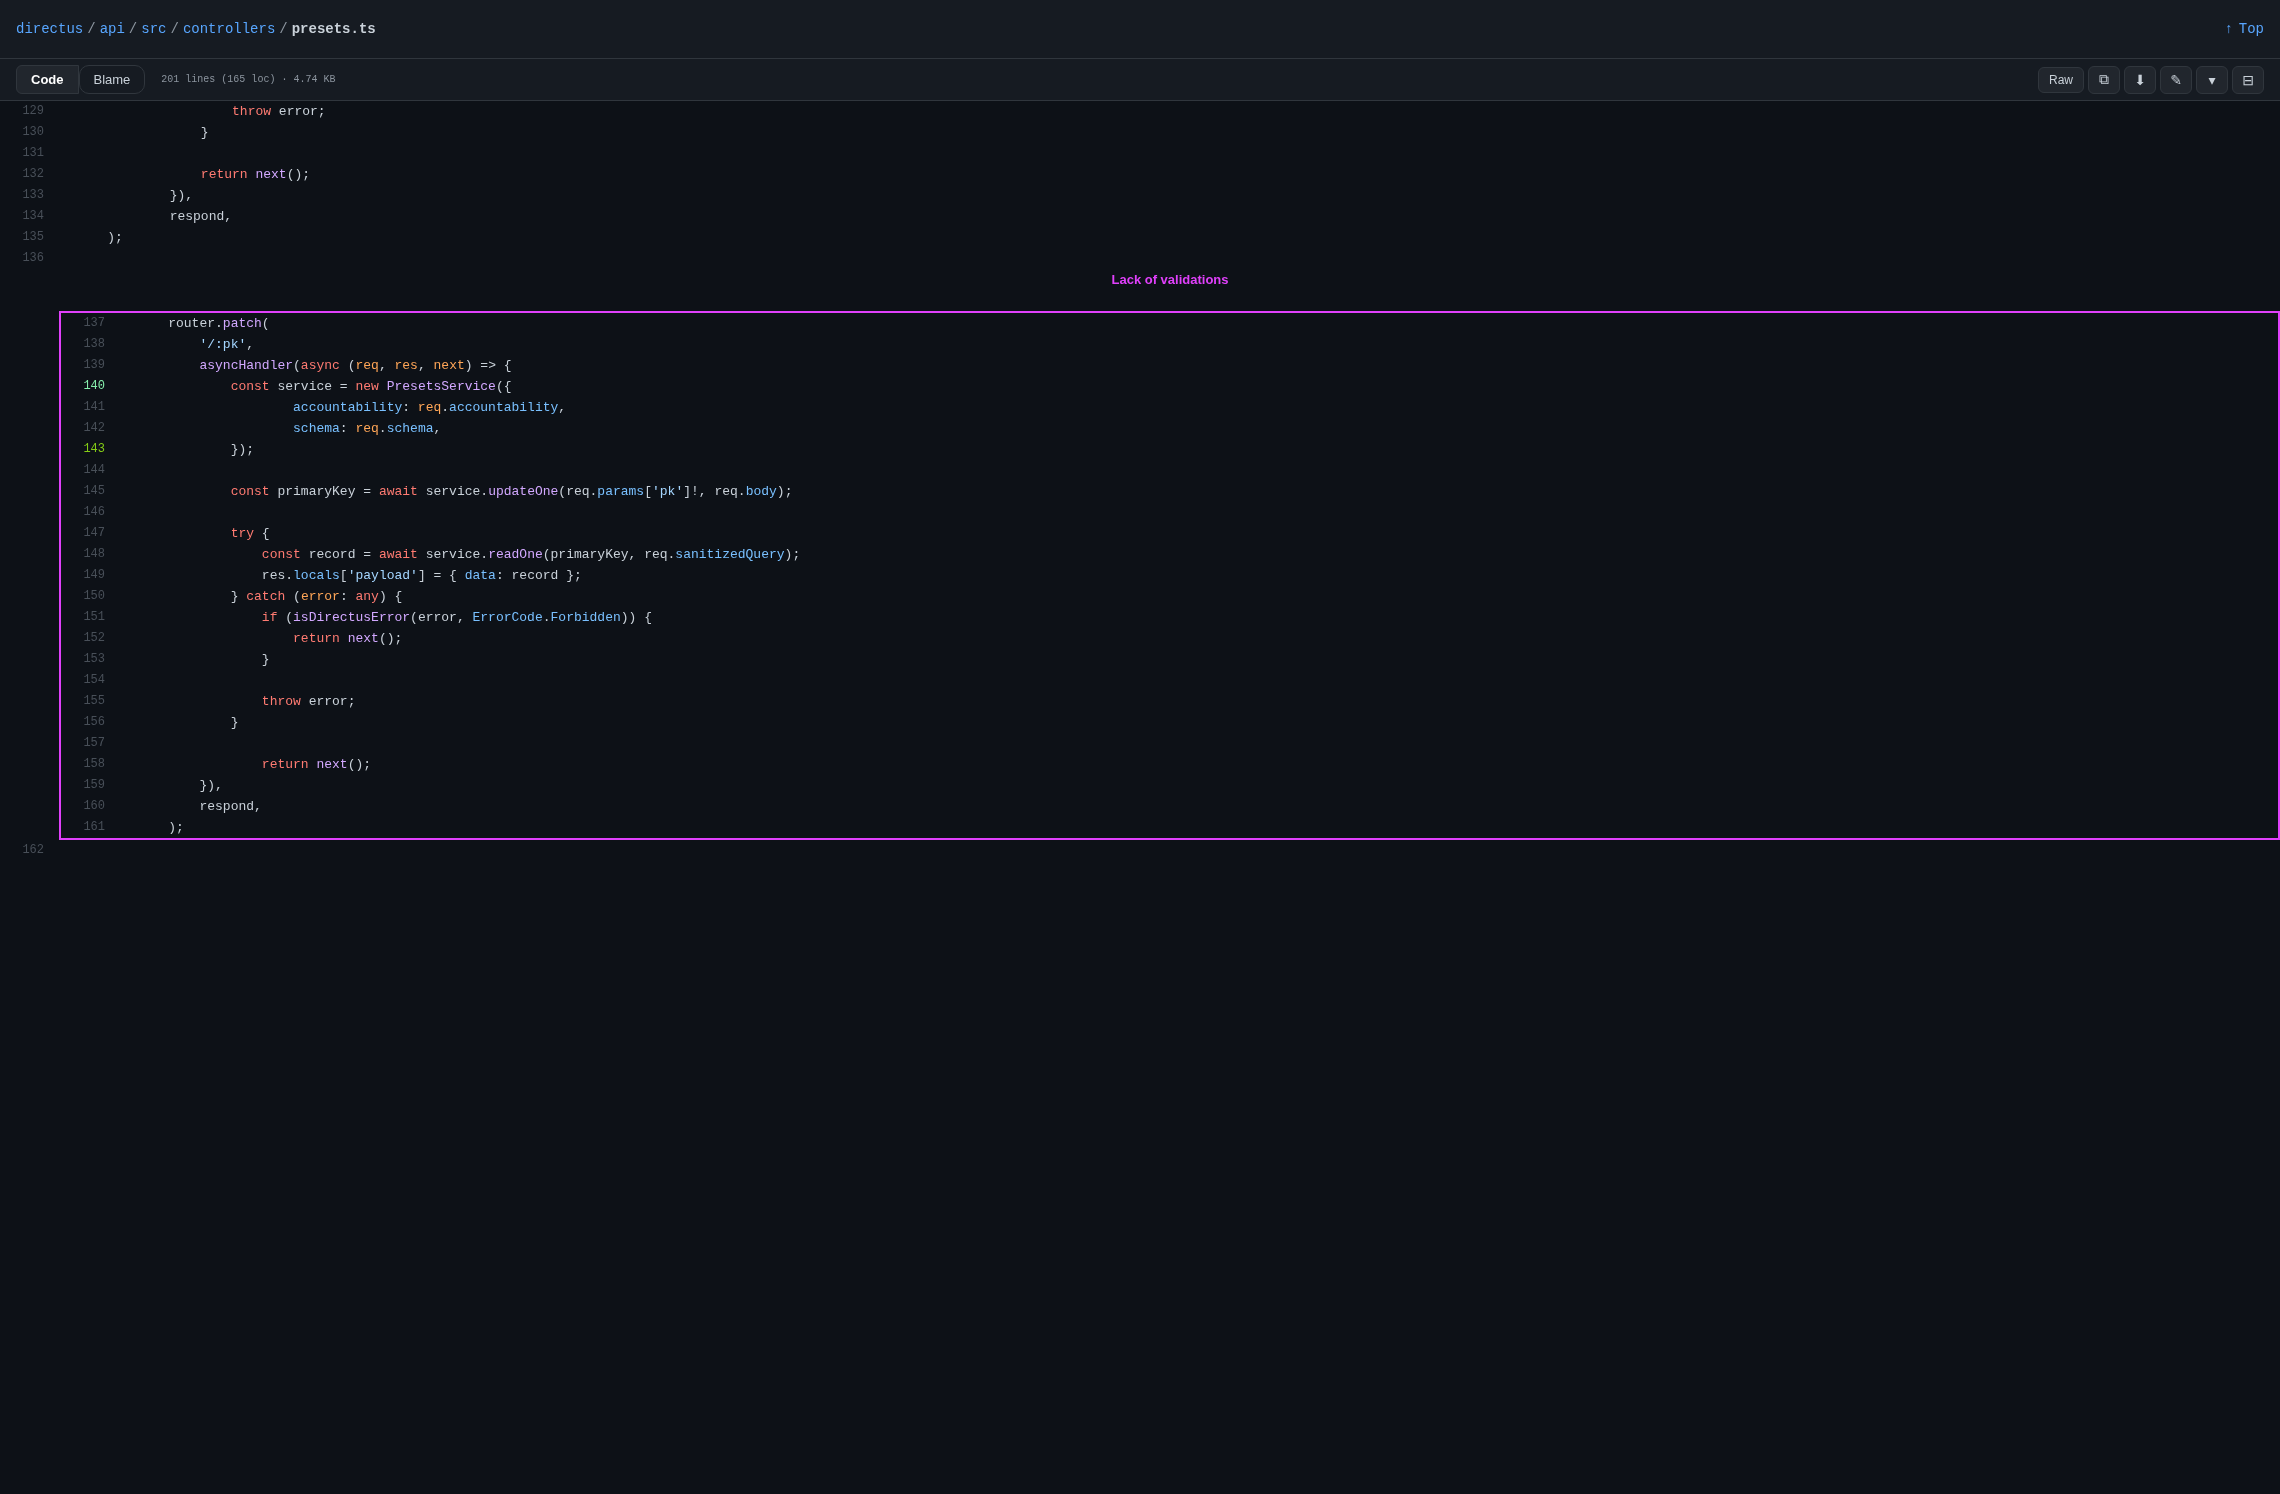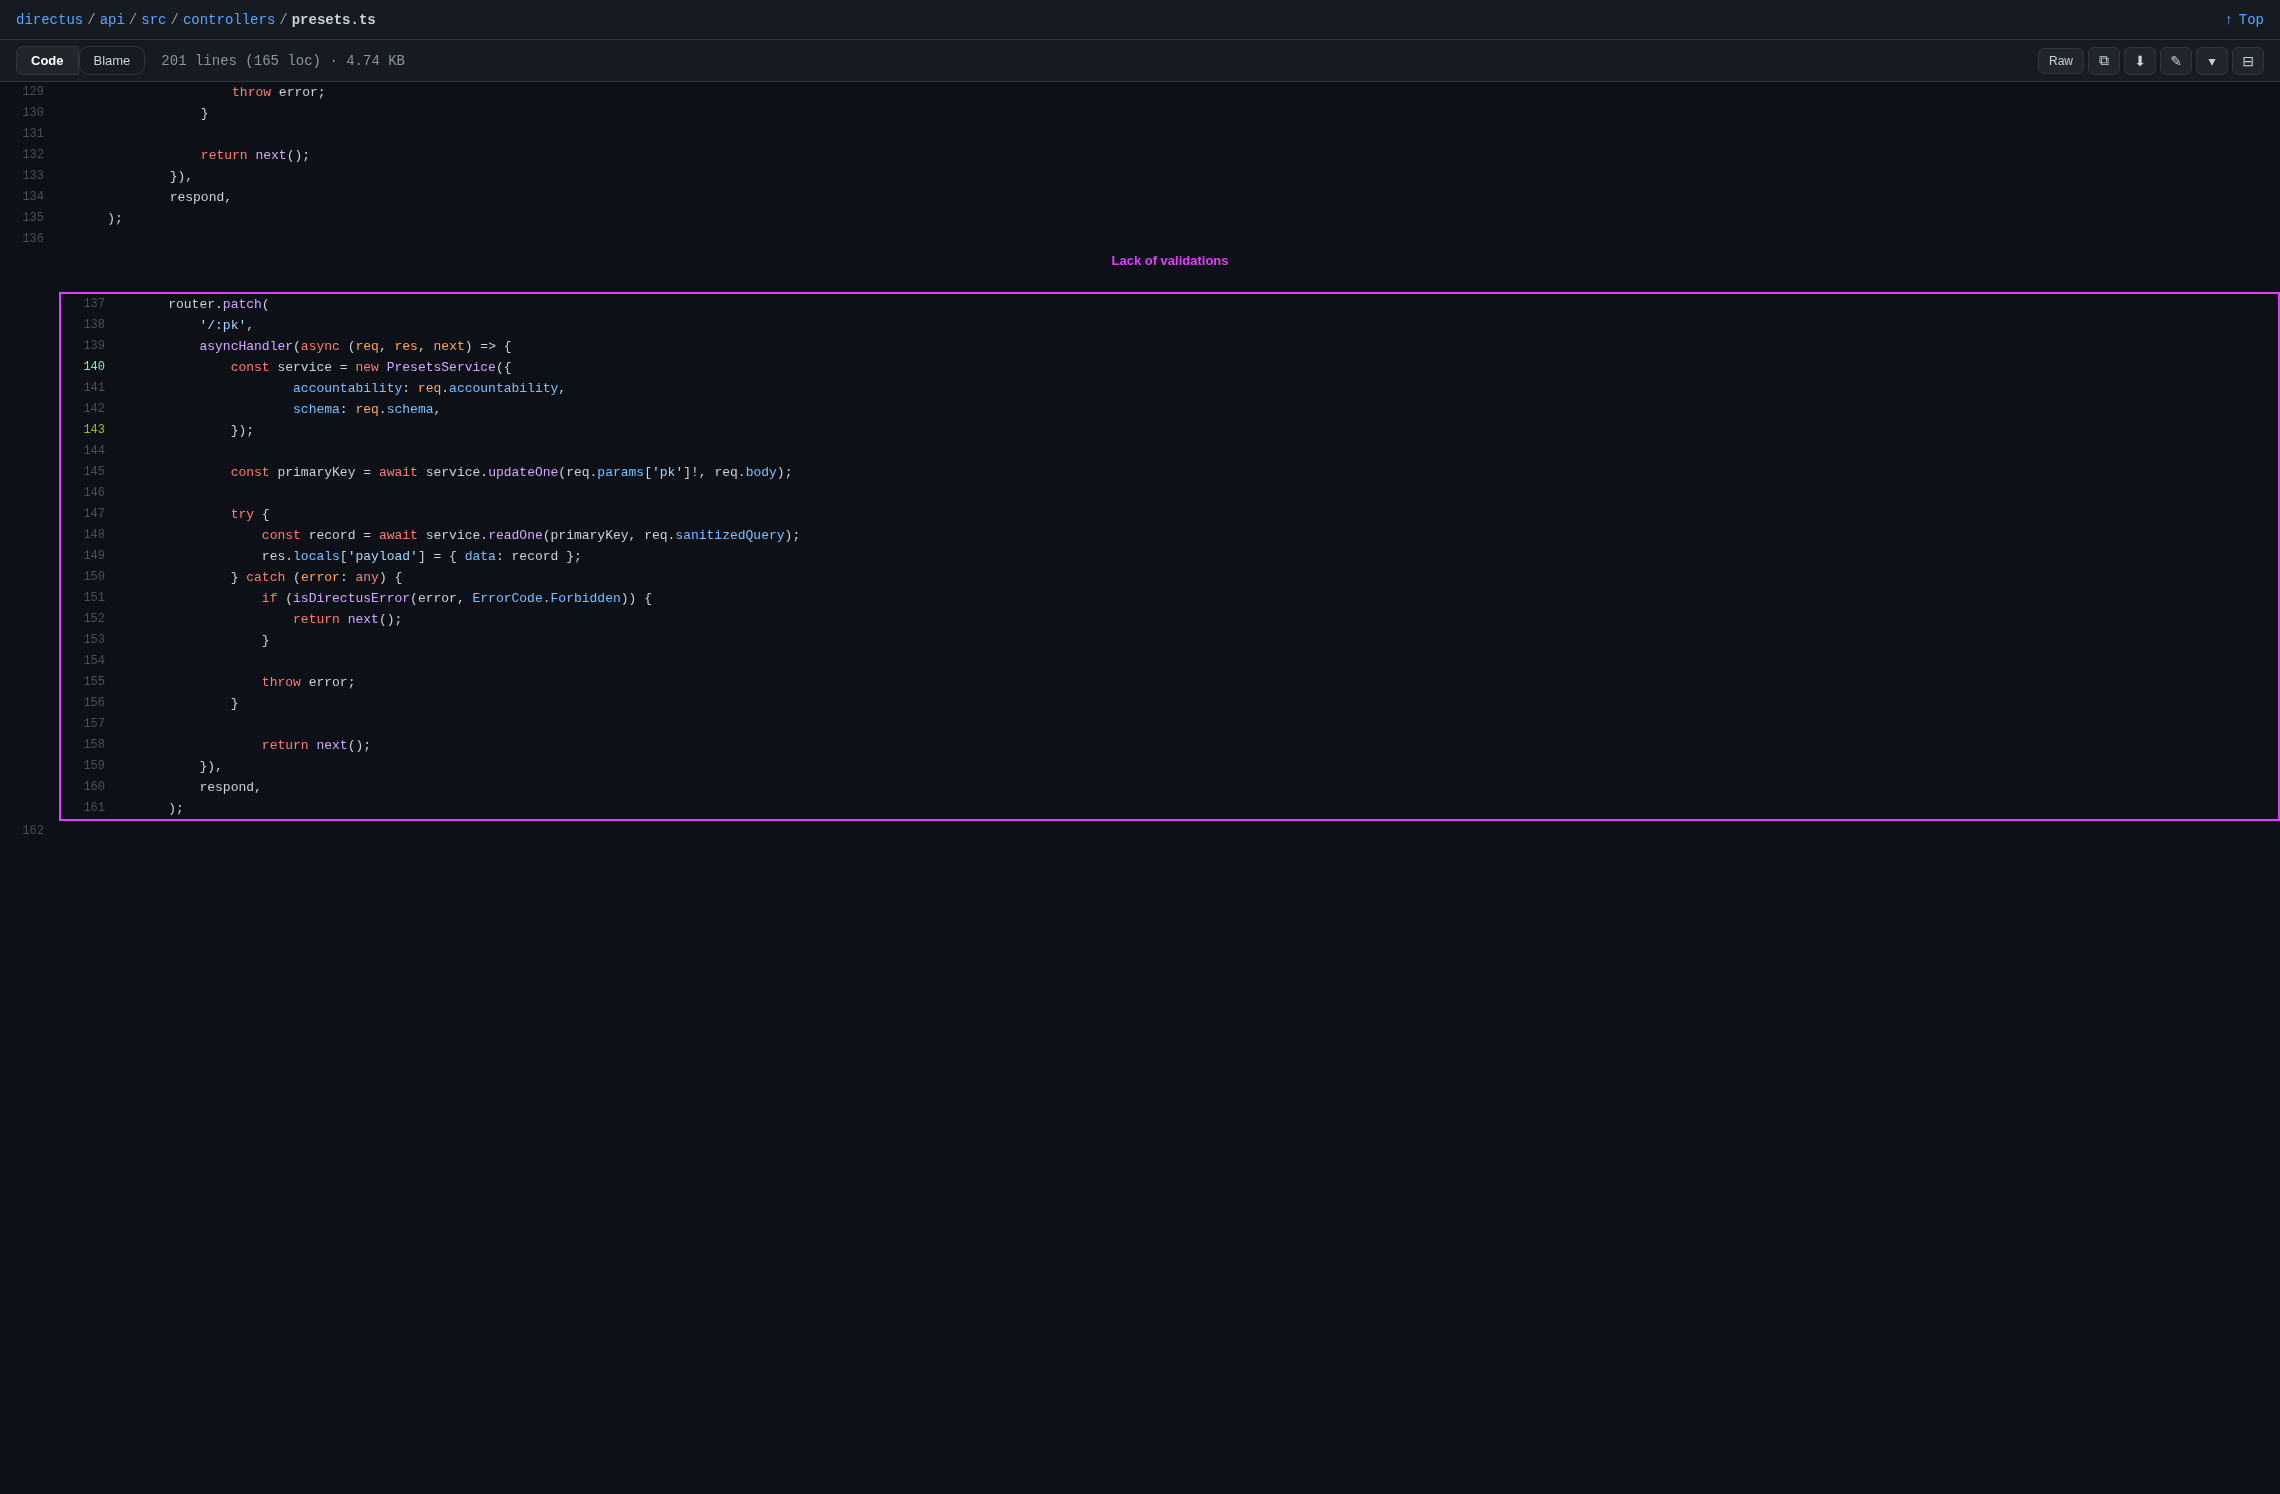--- a/index.html
+++ b/index.html
@@ -12,21 +12,21 @@
     }
 
     
     .top-nav {
       display: flex;
       align-items: center;
       justify-content: space-between;
       background: #161b22;
       border-bottom: 1px solid #30363d;
       padding: 0 16px;
-      height: 40px;
+      height: 59px;
     }
     .breadcrumb {
       display: flex;
       align-items: center;
       gap: 4px;
       font-size: 14px;
     }
     .breadcrumb a {
       color: #58a6ff;
       text-decoration: none;
@@ -67,21 +67,21 @@
     }
     .tab-btn:first-child { border-radius: 6px 0 0 6px; }
     .tab-btn:last-child { border-radius: 0 6px 6px 0; }
     .tab-btn.active {
       background: #21262d;
       color: #ffffff;
       font-weight: 600;
     }
     .file-meta {
       color: #8b949e;
-      font-size: 14px;
+      font-size: 10px;
       margin-left: 16px;
     }
     .toolbar-right {
       display: flex;
       align-items: center;
       gap: 4px;
     }
     .toolbar-btn {
       padding: 5px 10px;
       background: #21262d;

